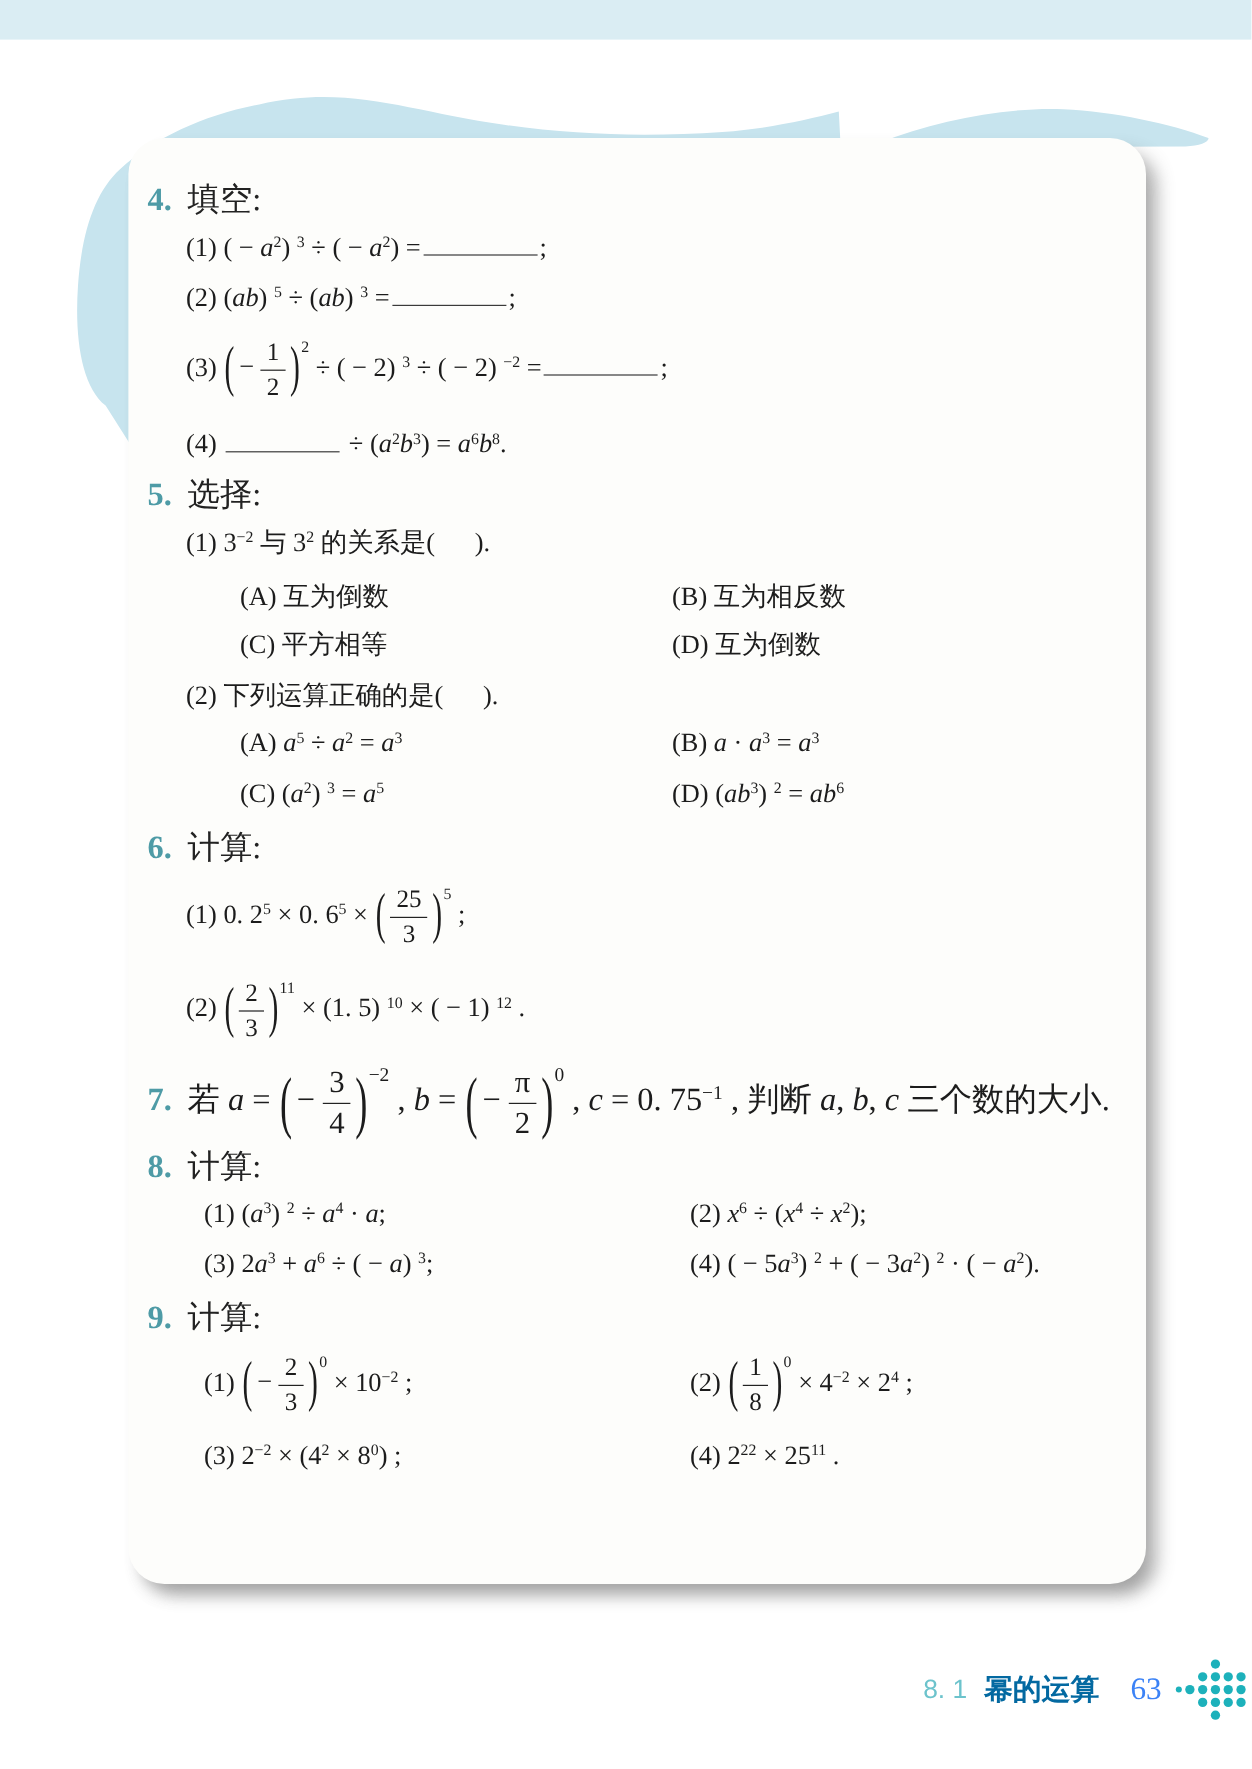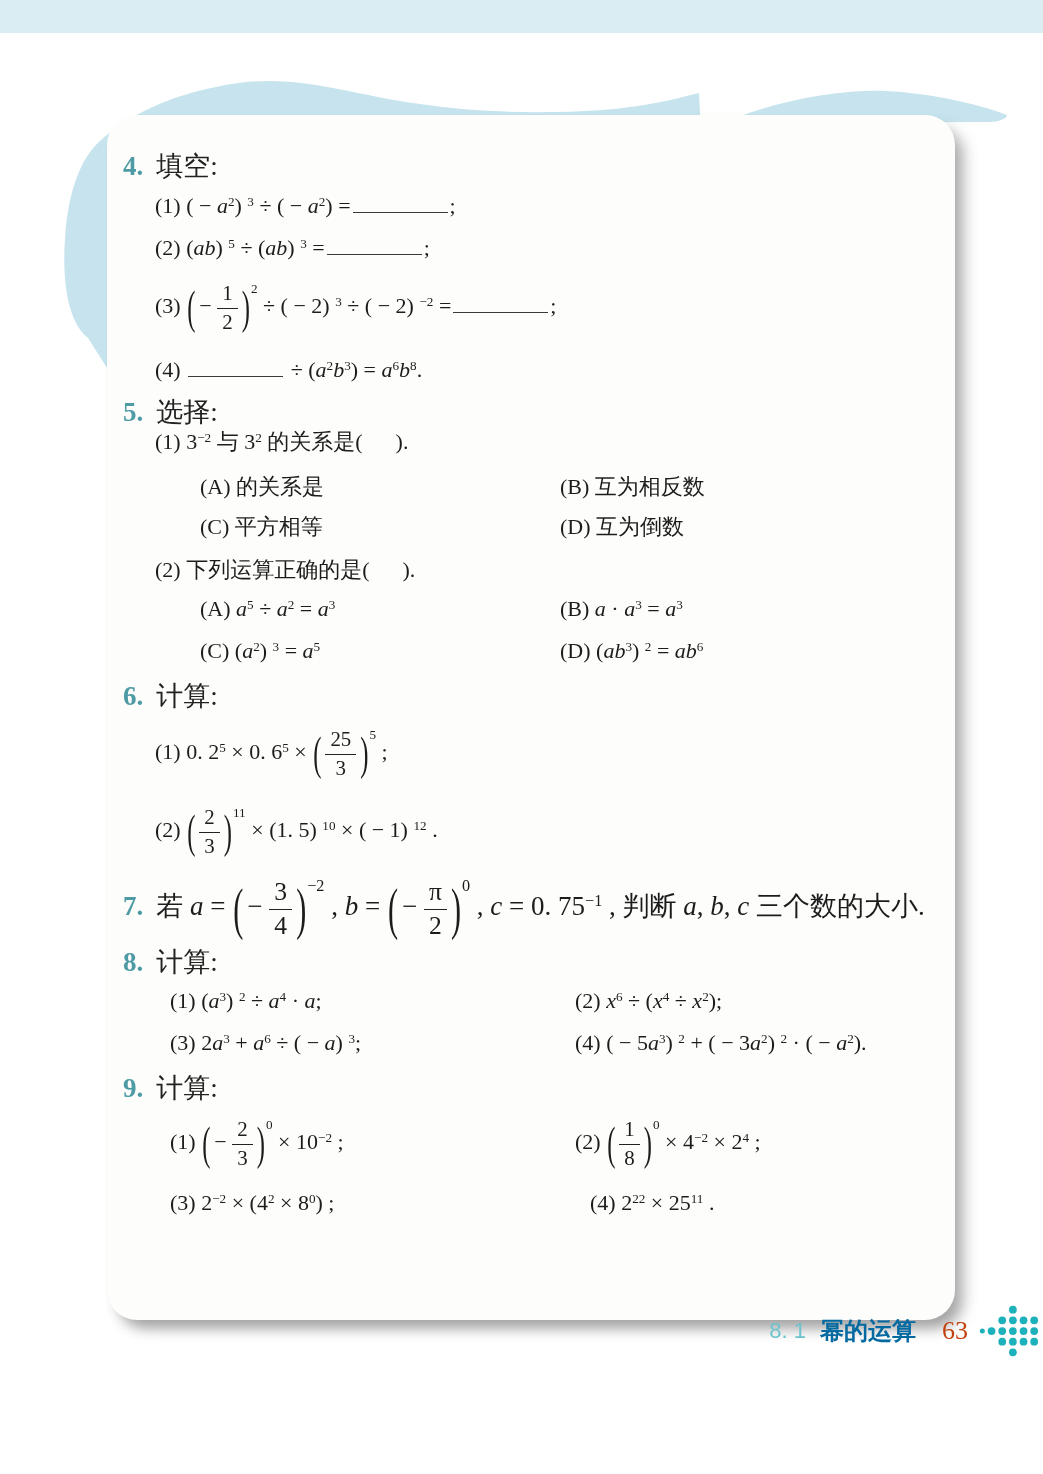--- a/index.html
+++ b/index.html
@@ -31,24 +31,24 @@
   .fr{display:inline-block;vertical-align:middle;text-align:center;line-height:1.08;font-size:0.95em;}
   .fr .n{display:block;border-bottom:1.4px solid #222;padding:0 5px 3px;}
   .fr .d{display:block;padding:2px 5px 0;}
   .bp{display:inline-flex;align-items:center;vertical-align:middle;}
   .tp{display:inline-block;transform:scaleY(1.9);font-size:1.12em;line-height:1;padding:0 1px;}
   .bpc{display:inline-block;margin:0 3px;}
   .blank{display:inline-block;width:95px;height:4px;border-bottom:1.4px solid #3a3a3a;margin:0 2px;}
   .tall{line-height:70px;}
   .tall .fr,.tall .bp{line-height:1.08;}
   
-  .footer{position:absolute;top:1303px;right:3px;height:56px;display:flex;align-items:center;z-index:2;}
+  .footer{position:absolute;top:1380px;right:3px;height:56px;display:flex;align-items:center;z-index:2;}
   .fsec{font-family:"Liberation Sans","DejaVu Sans",sans-serif;color:#6cc3cc;font-size:22px;margin-right:14px;}
   .ftitle{font-family:"Liberation Sans","DejaVu Sans",sans-serif;color:#0369a1;font-size:24px;font-weight:bold;margin-right:26px;}
-  .fpage{font-size:26px;color:#c2410c;margin-right:10px;}
+  .fpage{font-size:26px;color:#3b82f6;margin-right:10px;}
   .fdots{display:block;}
 </style>
 </head>
 <body>
 
 <div class="page">
 
   <div class="topband"></div>
 
   <svg class="decor" width="1043" height="460" viewBox="0 0 1043 460">
@@ -69,23 +69,23 @@
     <div class="item tall" style="margin-top:8px;"><span>(3) <span class="bp">
             <span class="tp">(</span>
             <span class="bpc">− <span class="fr"><span class="n">1</span><span class="d">2</span></span></span>
             <span class="tp">)</span>
           </span><sup class="hi">2</sup> ÷ ( − 2) <sup>3</sup> ÷ ( − 2) <sup>−2</sup> =<span class="blank"></span>;</span></div>
     <div class="item" style="margin-top:14px;"><span>(4) <span class="blank"></span> ÷ (<i>a</i><sup>2</sup><i>b</i><sup>3</sup>) = <i>a</i><sup>6</sup><i>b</i><sup>8</sup>.</span></div>
 
     <div class="phead" style="margin-top:12px;">
       <span class="pnum">5.</span><span class="ptitle">选择:</span>
     </div>
-    <div class="item" style=""><span>(1) 3<sup>−2</sup> 与 3<sup>2</sup> 的关系是(&nbsp;&nbsp;&nbsp;&nbsp;&nbsp;&nbsp;).</span></div>
+    <div class="item" style="margin-top:10px;"><span>(1) 3<sup>−2</sup> 与 3<sup>2</sup> 的关系是(&nbsp;&nbsp;&nbsp;&nbsp;&nbsp;&nbsp;).</span></div>
     <div class="row2 opt" style="margin-top:14px;">
-      <span class="c1">(A) 的关系是</span>
+      <span class="c1">(A) 互为倒数</span>
       <span class="c2">(B) 互为相反数</span>
     </div>
     <div class="row2 opt" style="margin-top:8px;">
       <span class="c1">(C) 平方相等</span>
       <span class="c2">(D) 互为倒数</span>
     </div>
     <div class="item" style="margin-top:12px;"><span>(2) 下列运算正确的是(&nbsp;&nbsp;&nbsp;&nbsp;&nbsp;&nbsp;).</span></div>
     <div class="row2 opt" style="margin-top:8px;">
       <span class="c1">(A) <i>a</i><sup>5</sup> ÷ <i>a</i><sup>2</sup> = <i>a</i><sup>3</sup></span>
       <span class="c2">(B) <i>a</i> · <i>a</i><sup>3</sup> = <i>a</i><sup>3</sup></span>
@@ -141,21 +141,21 @@
             <span class="tp">(</span>
             <span class="bpc">− <span class="fr"><span class="n">2</span><span class="d">3</span></span></span>
             <span class="tp">)</span>
           </span><sup class="hi">0</sup> × 10<sup>−2</sup> ;</span>
       <span class="c2">(2) <span class="bp">
             <span class="tp">(</span>
             <span class="bpc"><span class="fr"><span class="n">1</span><span class="d">8</span></span></span>
             <span class="tp">)</span>
           </span><sup class="hi">0</sup> × 4<sup>−2</sup> × 2<sup>4</sup> ;</span>
     </div>
-    <div class="row2" style="margin-top:10px;gap:15px;">
+    <div class="row2" style="margin-top:10px;">
       <span class="c1">(3) 2<sup>−2</sup> × (4<sup>2</sup> × 8<sup>0</sup>) ;</span>
       <span class="c2">(4) 2<sup>22</sup> × 25<sup>11</sup> .</span>
     </div>
 
   </div>
 
   <div class="footer">
     <span class="fsec">8. 1</span>
     <span class="ftitle">幂的运算</span>
     <span class="fpage">63</span>

